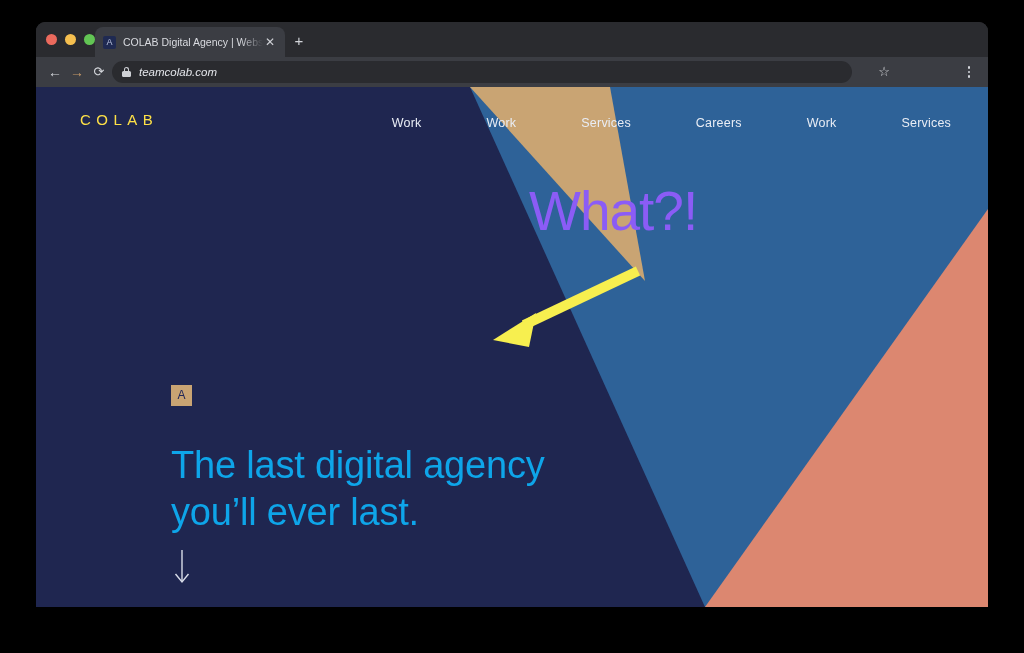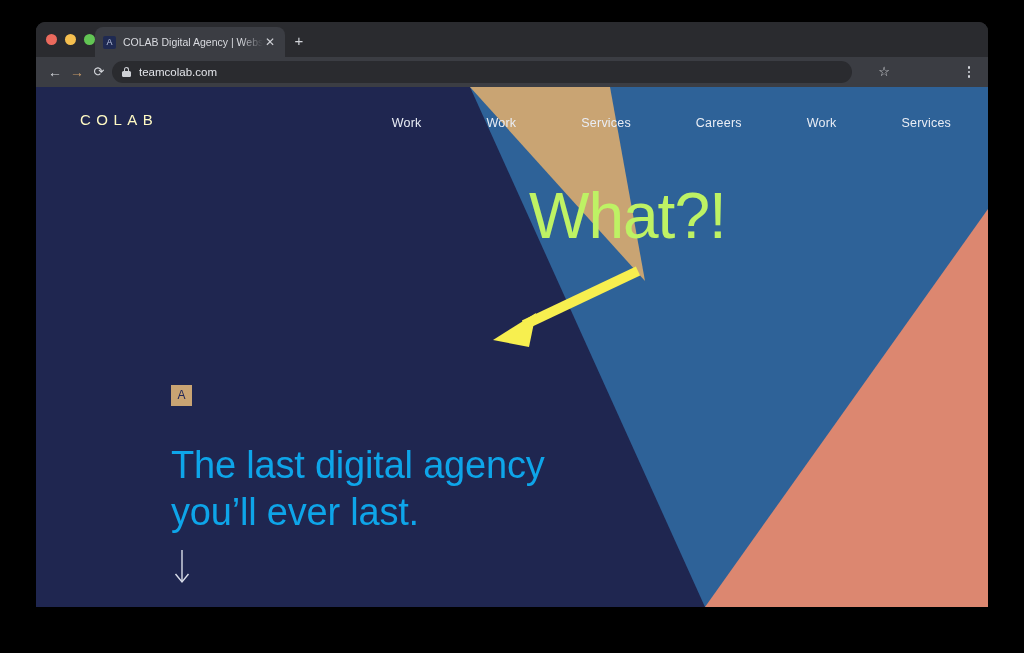--- a/index.html
+++ b/index.html
@@ -158,20 +158,21 @@
   #lock-icon .body {
     position: absolute;
     left: 0; bottom: 1px;
     width: 9px; height: 6px;
     background: #cfd1d6;
     border-radius: 1.5px;
   }
   #url-text {
     font-size: 11.5px;
     color: #e3e5ea;
+    font-style: italic;
   }
   #bookmark-button {
     position: absolute;
     left: 840px;
     top: 7px;
     width: 16px;
     height: 16px;
     color: #d5d7dc;
     font-size: 13px;
     line-height: 16px;
@@ -219,21 +220,21 @@
     left: 0; top: 0;
     width: 952px;
     height: 75px;
   }
   #site-logo {
     position: absolute;
     left: 44px;
     top: 24px;
     font-size: 15px;
     letter-spacing: 5.5px;
-    color: #fef9c3;
+    color: #fde047;
     font-family: "Liberation Sans", sans-serif;
     font-weight: 400;
   }
   #site-nav {
     position: absolute;
     right: 37px;
     top: 29px;
     display: flex;
     gap: 29px;
   }
@@ -284,23 +285,23 @@
     position: absolute;
     inset: 0;
     width: 1024px;
     height: 653px;
     pointer-events: none;
   }
   #annotation-text {
     position: absolute;
     left: 529px;
     top: 184px;
-    font-size: 64px;
+    font-size: 55px;
     line-height: 1;
-    color: #bef264;
+    color: #8b5cf6;
     font-family: "Liberation Sans", sans-serif;
     font-weight: 400;
     letter-spacing: -1px;
   }
 </style>
 </head>
 <body>
 
 <div id="browser-window">
 

